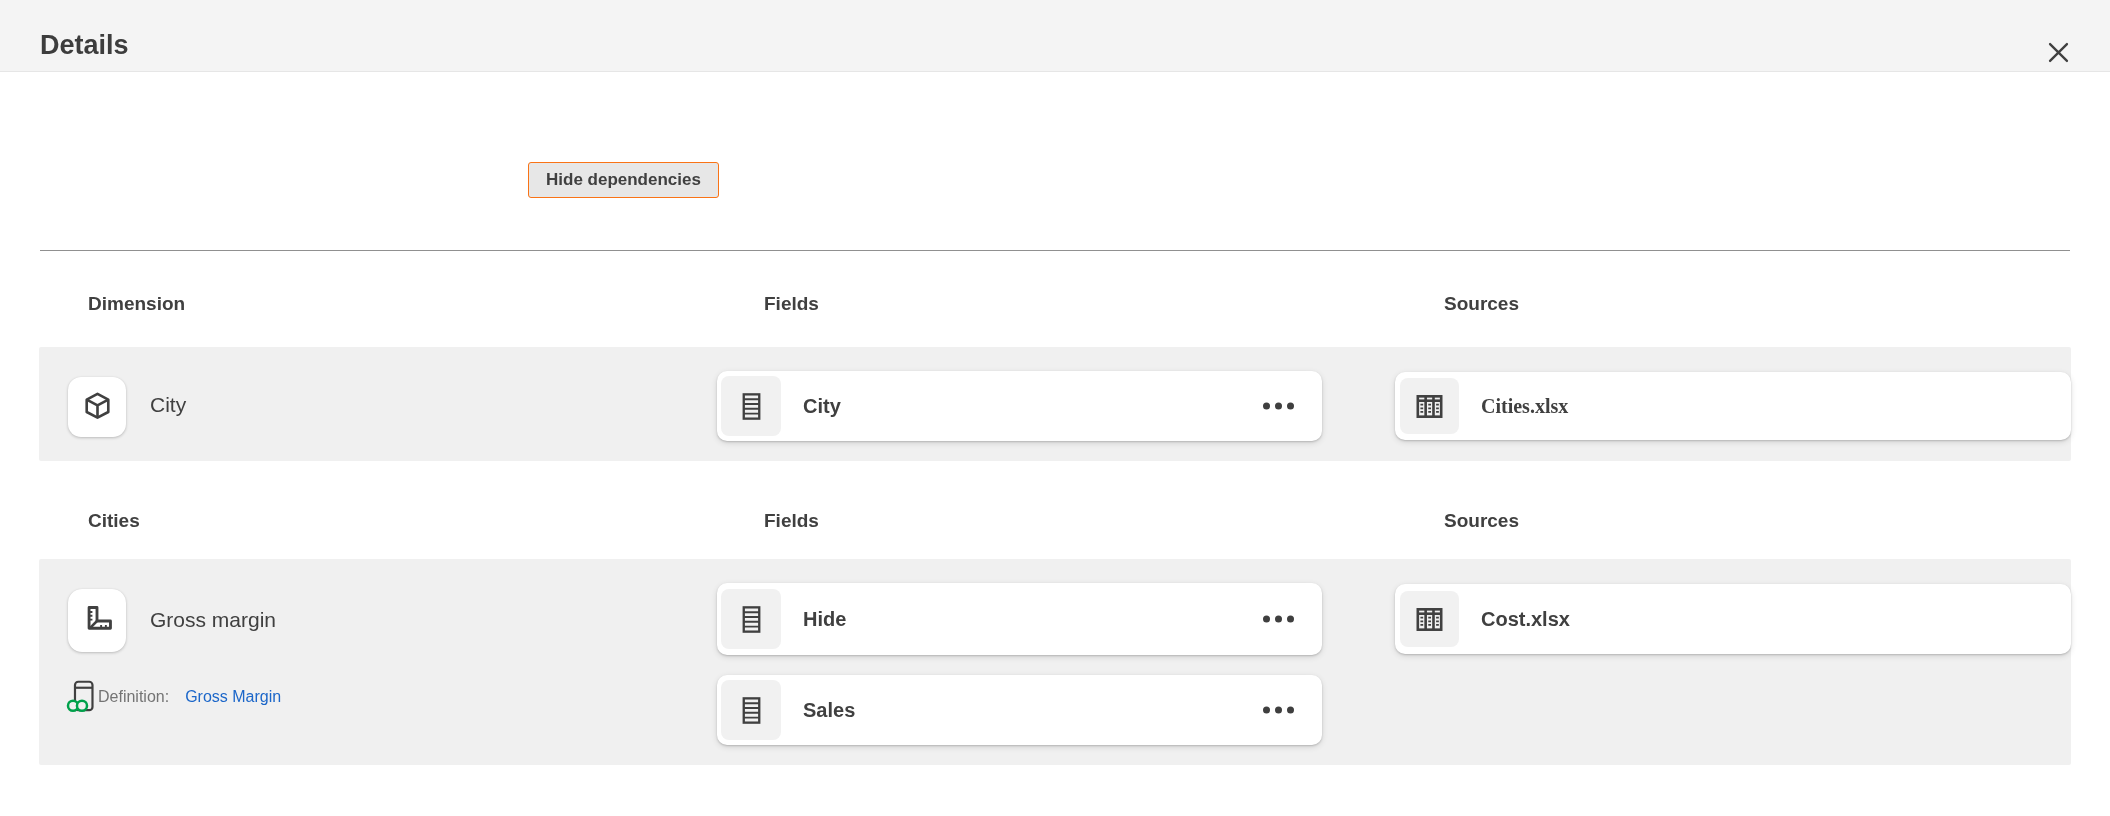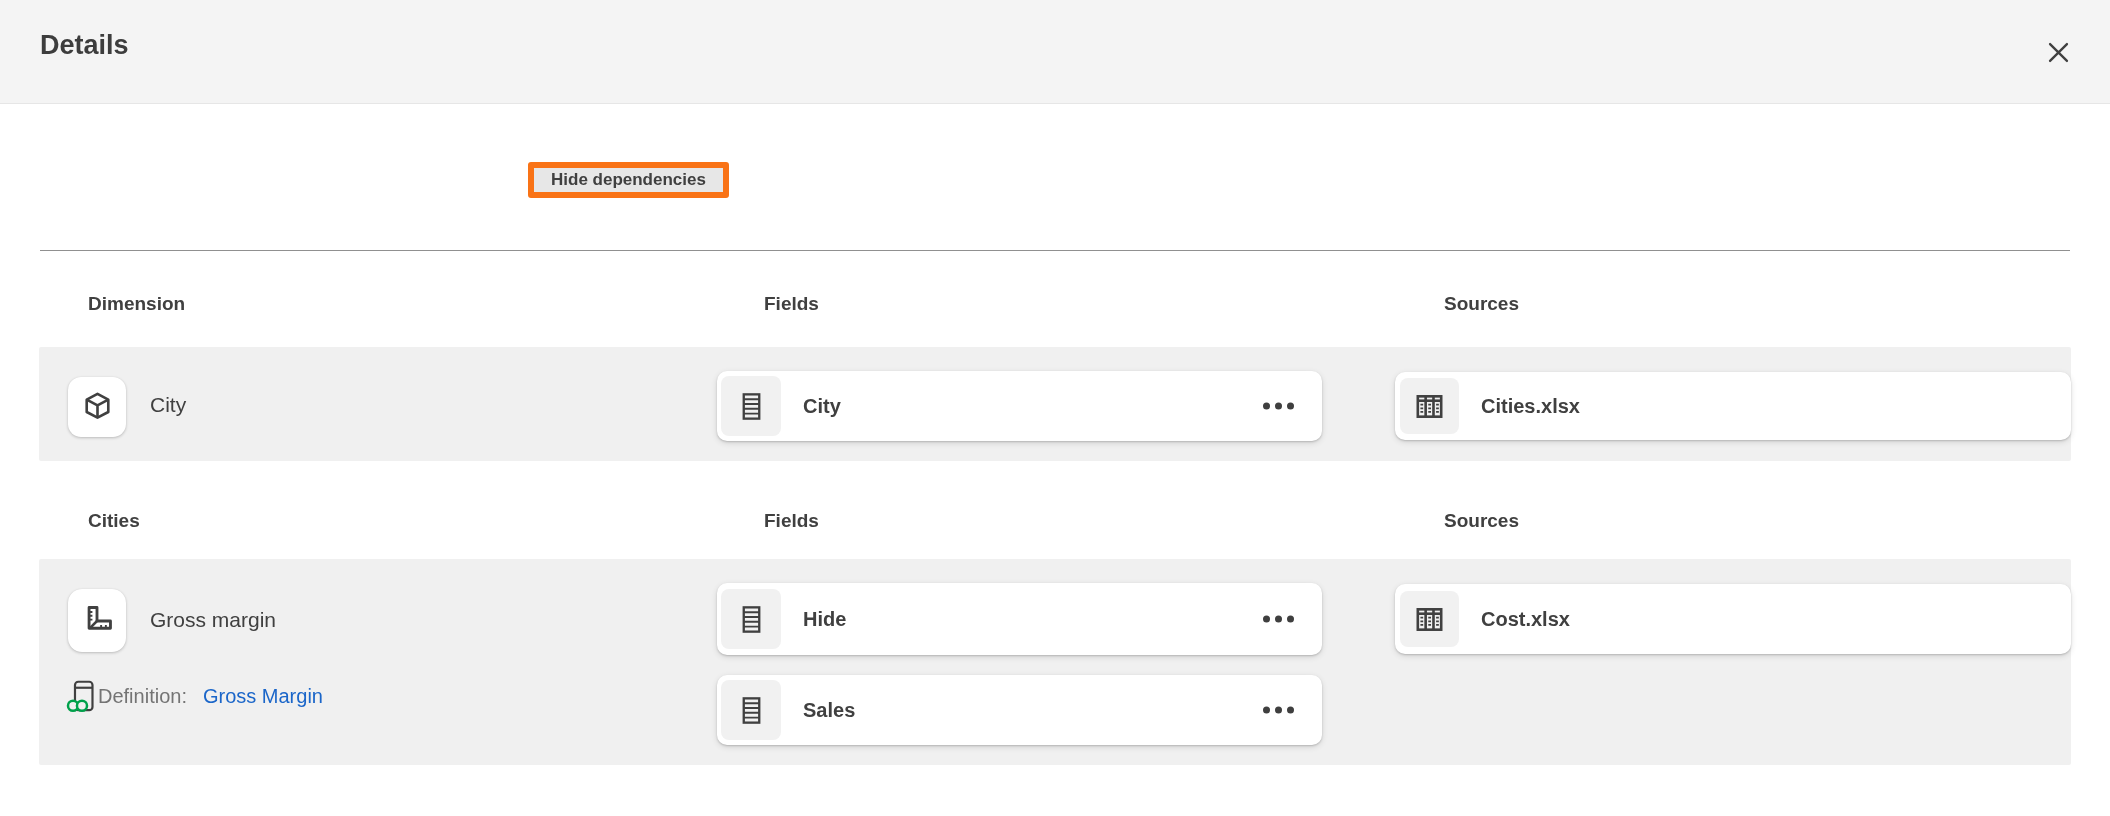--- a/index.html
+++ b/index.html
@@ -13,46 +13,46 @@
   }
   *{box-sizing:border-box;}
   html,body{margin:0;padding:0;}
   body{
     width:2110px;height:816px;position:relative;overflow:hidden;
     background:#ffffff;color:var(--text);
     font-family:"Liberation Sans", sans-serif;
   }
   .corner-sliver{position:absolute;left:0;top:0;width:9px;height:15px;background:#4a4a4a;
     clip-path:polygon(0 0,100% 0,0 100%);}
-  .dlg-header{position:absolute;left:0;top:0;width:2110px;height:104px;background:var(--header-bg);
+  .dlg-header{position:absolute;left:0;top:0;width:2110px;height:72px;background:var(--header-bg);
     border-bottom:1px solid #e6e6e6;padding-left:36px;}
   .dlg-title{position:absolute;left:40px;top:30px;font-size:27px;font-weight:600;color:#3d3d3d;}
   .close-btn{position:absolute;left:2040px;top:34px;width:36px;height:36px;display:flex;
     align-items:center;justify-content:center;cursor:pointer;background:transparent;border:none;padding:0;}
   .btn-hide{position:absolute;left:528px;top:162px;height:36px;padding:0 17px;
-    background:#e7e7e7;border:6px solid #f97316;border-radius:3px;
+    background:#e7e7e7;border:1px solid #f97316;border-radius:3px;
     font-family:"Liberation Sans",sans-serif;font-size:17px;font-weight:600;color:var(--text);
     display:flex;align-items:center;cursor:pointer;}
   .divider{position:absolute;left:40px;top:250px;width:2030px;height:0;border-top:1px solid #909090;}
   .section-label{position:absolute;font-size:19px;font-weight:700;color:var(--text);margin-left:48px;}
   .band{position:absolute;left:39px;width:2032px;background:var(--band-bg);border-radius:2px;}
   .master-tile{position:absolute;background:#ffffff;border-radius:13px;
     box-shadow:0 1px 3px rgba(0,0,0,.22), 0 0 1px rgba(0,0,0,.08);
     display:flex;align-items:center;justify-content:center;}
   .item-label{position:absolute;font-size:21px;font-weight:400;color:var(--text);white-space:nowrap;}
   .card{position:absolute;background:#ffffff;border-radius:10px;
     box-shadow:0 1px 2px rgba(0,0,0,.18), 0 2px 6px rgba(0,0,0,.12);
     display:flex;align-items:center;cursor:pointer;}
   .card-tile{position:absolute;background:var(--tile-bg);border-radius:8px;
     display:flex;align-items:center;justify-content:center;}
   .card-label{margin-left:86px;font-size:20px;font-weight:600;color:var(--text);white-space:nowrap;}
   .ellipsis-btn{position:absolute;right:22px;top:50%;transform:translateY(-50%);
     display:flex;gap:5px;padding:8px 6px;cursor:pointer;background:transparent;border:none;}
   .dot{width:7px;height:7px;border-radius:50%;background:#3f3f3f;}
-  .def-row{position:absolute;left:66px;top:679px;display:flex;align-items:center;font-size:20px;}
+  .def-row{position:absolute;left:66px;top:679px;display:flex;align-items:center;font-size:16px;}
   .def-label{color:var(--muted);margin-left:2px;}
   .def-link{color:var(--link);margin-left:16px;cursor:pointer;text-decoration:none;}
   svg{display:block;}
 </style>
 </head>
 <body>
 
 <div class="corner-sliver"></div>
 
 <div class="dlg-header">
@@ -94,21 +94,21 @@
     </svg>
   </div>
   <span class="card-label">City</span>
   <button class="ellipsis-btn">
     <span class="dot"></span>
       <span class="dot"></span>
       <span class="dot"></span>
   </button>
 </div>
 
-<div class="card" style="left:1395px;top:372px;width:676px;height:68px;">
+<div class="card" style="left:1395px;top:372px;width:676px;height:68px;font-family:Liberation Serif, serif;">
   <div class="card-tile" style="left:5px;top:6px;width:59px;height:56px;">
     <svg width="35" height="33" viewBox="0 0 24 24" fill="none" stroke="#404040">
       <rect x="3.5" y="4.6" width="17" height="14.8" stroke-width="1.9"></rect>
       <path d="M3.5 7.8 H20.5" stroke-width="1.9"></path>
       <path d="M9.2 4.6 V19.4 M14.9 4.6 V19.4" stroke-width="1.9"></path>
       <path d="M5.4 10.7 h2 M5.4 13.3 h2 M5.4 15.9 h2" stroke-width="1.3"></path>
       <path d="M11.1 10.7 h2 M11.1 13.3 h2 M11.1 15.9 h2" stroke-width="1.3"></path>
       <path d="M16.8 10.7 h2 M16.8 13.3 h2 M16.8 15.9 h2" stroke-width="1.3"></path>
     </svg>
   </div>

